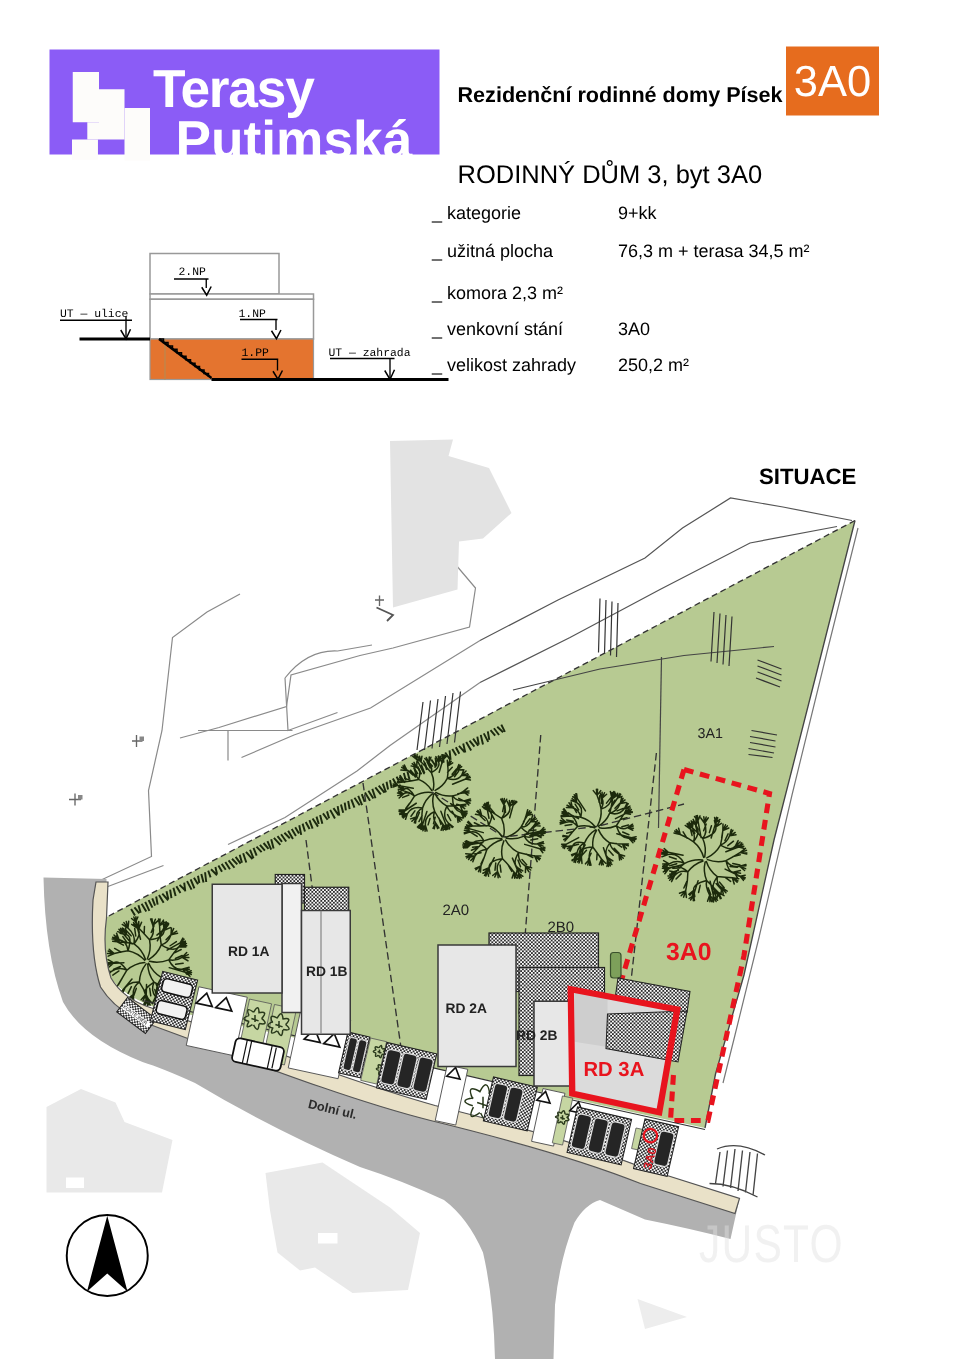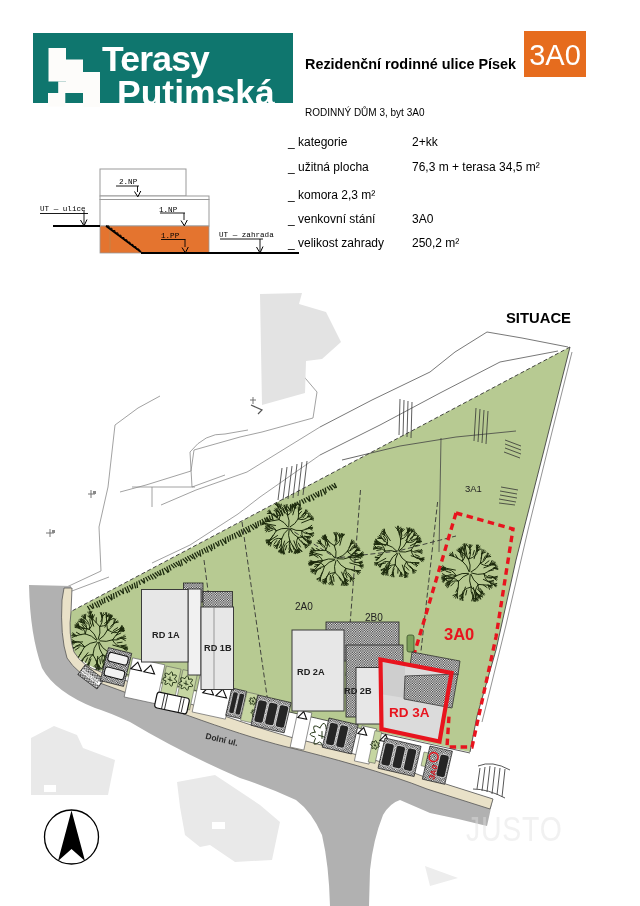--- a/index.html
+++ b/index.html
@@ -1,40 +1,40 @@
 <!DOCTYPE html>
 <html><head><meta charset="utf-8"><style>
 *{margin:0;padding:0;box-sizing:border-box}
 body{width:640px;height:906px;background:#fff;font-family:"Liberation Sans",sans-serif;position:relative;overflow:hidden}
 .abs{position:absolute}
-.logo{left:33px;top:33px;width:260px;height:70px;background:#0f766e}
+.logo{left:33px;top:33px;width:260px;height:70px;background:#8b5cf6}
 .lt{position:absolute;color:#fff;font-weight:bold;font-size:35.5px;letter-spacing:-0.8px;line-height:32px}
 .hd1{left:305px;top:56px;font-size:14.4px;font-weight:bold}
 .box3a0{left:524px;top:31px;width:62px;height:46px;background:#e66c1e;color:#fff;font-size:29px;text-align:center;line-height:49px}
-.hd2{left:305px;top:107px;font-size:10px}
+.hd2{left:305px;top:107px;font-size:17px}
 .row{left:288px;font-size:12px;width:335px}
 .val{position:absolute;left:124px;top:0}
 </style></head><body>
 <div class="abs logo">
 <svg class="abs" style="left:0;top:0" width="260" height="90" viewBox="0 0 260 90">
 <g fill="#fdfcfa">
 <rect x="15.5" y="15" width="17.5" height="33.5"></rect>
 <rect x="33" y="26.5" width="17" height="33.5"></rect>
 <rect x="50" y="39" width="17" height="35"></rect>
 <rect x="25.2" y="48.5" width="7.8" height="11.5"></rect>
 <rect x="15" y="60" width="17.3" height="13.5"></rect>
 </g>
     </svg>
 <div class="lt" style="left:69px;top:10px">Terasy</div>
 <div class="lt" style="left:84px;top:44px;letter-spacing:0px">Putimská</div>
 </div>
-<div class="abs hd1">Rezidenční rodinné ulice Písek</div>
+<div class="abs hd1">Rezidenční rodinné domy Písek</div>
 <div class="abs box3a0">3A0</div>
 <div class="abs hd2">RODINNÝ DŮM 3, byt 3A0</div>
-<div class="abs row" style="top:134.5px">_ kategorie<span class="val">2+kk</span></div>
+<div class="abs row" style="top:134.5px">_ kategorie<span class="val">9+kk</span></div>
 <div class="abs row" style="top:160px">_ užitná plocha<span class="val">76,3 m + terasa 34,5 m²</span></div>
 <div class="abs row" style="top:187.5px">_ komora 2,3 m²</div>
 <div class="abs row" style="top:211.5px">_ venkovní stání<span class="val">3A0</span></div>
 <div class="abs row" style="top:236px">_ velikost zahrady<span class="val">250,2 m²</span></div>
 <svg class="abs" style="left:0;top:0" width="640" height="906" viewBox="0 0 640 906">
 <defs>
       <pattern id="ck" patternUnits="userSpaceOnUse" width="2.4" height="2.4">
         <rect width="2.4" height="2.4" fill="#fafafa"></rect>
         <rect width="1.2" height="1.2" fill="#2e2e2e"></rect>
         <rect x="1.2" y="1.2" width="1.2" height="1.2" fill="#2e2e2e"></rect>

